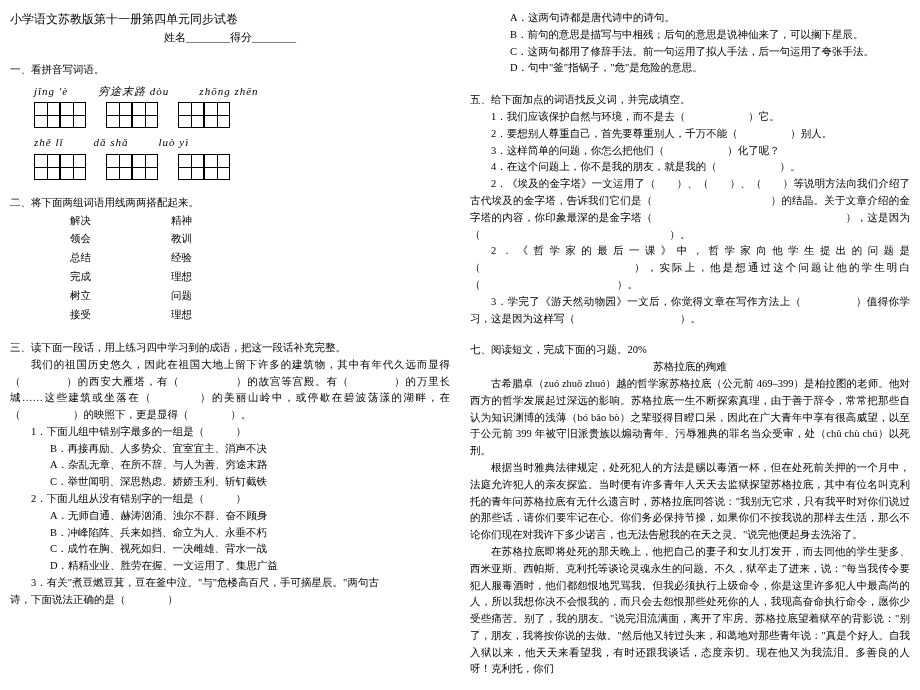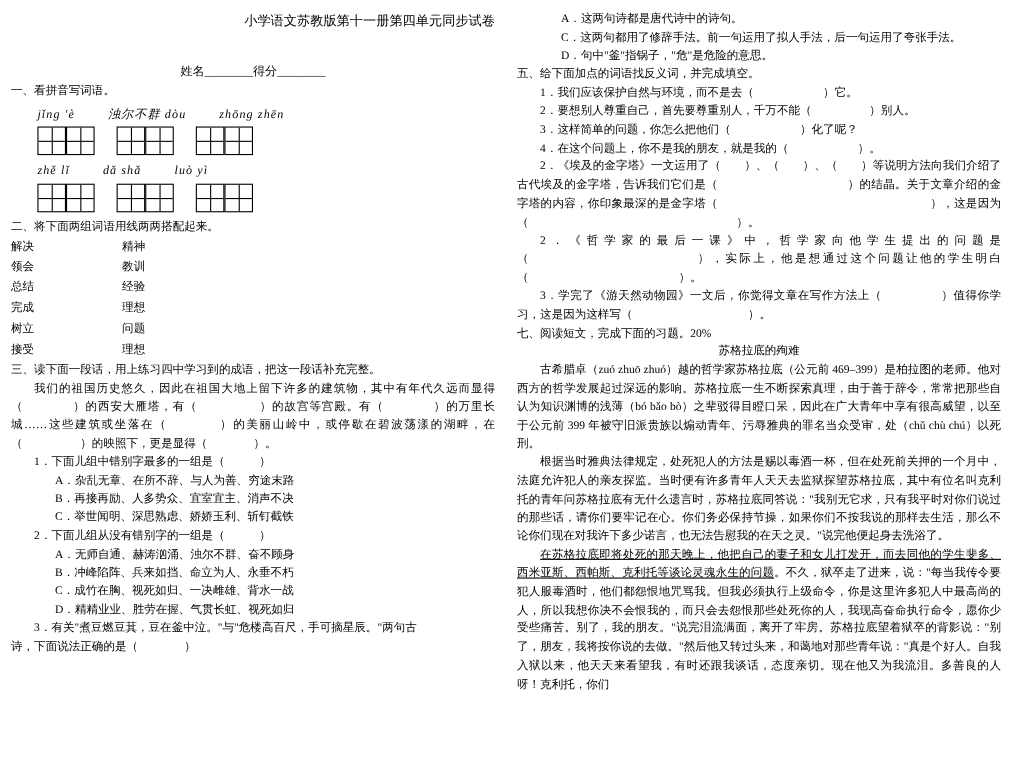--- a/index.html
+++ b/index.html
@@ -15,30 +15,29 @@
   }
   .page {
     display: flex;
     gap: 20px;
   }
   .col {
     flex: 1;
     min-width: 0;
   }
   .title {
-    text-align: right;
+    text-align: left;
     font-size: 12px;
   }
   .nameScore {
     text-align: center;
     font-size: 11px;
-    margin-top: 28px;
   }
   .sect {
-    margin-top: 0;
+    margin-top: 15px;
   }
   .pinyin-row {
     display: flex;
     gap: 30px;
     margin: 4px 0 2px 24px;
   }
   .pinyin {
     font-style: italic;
     font-size: 11px;
     letter-spacing: 1px;
@@ -71,52 +70,52 @@
   }
   .tian::after {
     top: 50%;
     left: 0;
     right: 0;
     height: 1px;
   }
   .wordpairs {
     display: flex;
     gap: 80px;
+    margin-left: 60px;
   }
   .wordcol div {
     line-height: 1.8;
   }
   .indent {
     text-indent: 2em;
   }
   .opt {
     margin-left: 40px;
   }
   .passage {
     text-align: justify;
   }
   .underline {
-    text-decoration: underline;
   }
   .center {
     text-align: center;
   }
 </style>
 </head>
 <body>
 
 <div class="page">
   <div class="col">
     <div class="title">小学语文苏教版第十一册第四单元同步试卷</div>
     <div class="nameScore">姓名________得分________</div>
 
     <div class="sect">一、看拼音写词语。</div>
     <div class="pinyin-row">
       <span class="pinyin">jǐng 'è</span>
-      <span class="pinyin">浊尔不群 dòu</span>
+      <span class="pinyin">穷途末路 dòu</span>
       <span class="pinyin">zhōng zhēn</span>
     </div>
     <div class="grids">
       <div class="grid-pair">
           <div class="tian"></div>
           <div class="tian"></div>
         </div>
       <div class="grid-pair">
           <div class="tian"></div>
           <div class="tian"></div>
@@ -163,34 +162,35 @@
         <div>理想</div>
         <div>问题</div>
         <div>理想</div>
       </div>
     </div>
 
     <div class="sect">三、读下面一段话，用上练习四中学习到的成语，把这一段话补充完整。</div>
     <div class="indent passage">我们的祖国历史悠久，因此在祖国大地上留下许多的建筑物，其中有年代久远而显得（　　　　）的西安大雁塔，有（　　　　　）的故宫等宫殿。有（　　　　）的万里长城……这些建筑或坐落在（　　　　）的美丽山岭中，或停歇在碧波荡漾的湖畔，在（　　　　　）的映照下，更是显得（　　　　）。</div>
 
     <div class="indent">1．下面儿组中错别字最多的一组是（　　　）</div>
+    <div class="opt">B．再接再励、人多势众、宜室宜主、消声不决</div>
     <div class="opt">A．杂乱无章、在所不辞、与人为善、穷途末路</div>
-    <div class="opt">B．再接再励、人多势众、宜室宜主、消声不决</div>
     <div class="opt">C．举世闻明、深思熟虑、娇娇玉利、斩钉截铁</div>
     <div class="indent">2．下面儿组从没有错别字的一组是（　　　）</div>
     <div class="opt">A．无师自通、赫涛汹涌、浊尔不群、奋不顾身</div>
     <div class="opt">B．冲峰陷阵、兵来如挡、命立为人、永垂不朽</div>
     <div class="opt">C．成竹在胸、视死如归、一决雌雄、背水一战</div>
-    <div class="opt">D．精精业业、胜劳在握、气贯长虹、视死如归</div>
+    <div class="opt">D．精精业业、胜劳在握、一文运用了、集思广益</div>
     <div class="indent">3．有关"煮豆燃豆萁，豆在釜中泣。"与"危楼高百尺，手可摘星辰。"两句古</div>
     <div>诗，下面说法正确的是（　　　　）</div>
   </div>
 
   <div class="col">
     <div class="opt">A．这两句诗都是唐代诗中的诗句。</div>
+    <div class="opt">B．前句的意思是描写与中相残；后句的意思是说神仙来了，可以搁下星辰。</div>
     <div class="opt">C．这两句都用了修辞手法。前一句运用了拟人手法，后一句运用了夸张手法。</div>
     <div class="opt">D．句中"釜"指锅子，"危"是危险的意思。</div>
 
     <div class="sect">五、给下面加点的词语找反义词，并完成填空。</div>
     <div class="indent">1．我们应该保护自然与环境，而不是去（　　　　　　）它。</div>
     <div class="indent">2．要想别人尊重自己，首先要尊重别人，千万不能（　　　　　）别人。</div>
     <div class="indent">3．这样简单的问题，你怎么把他们（　　　　　　）化了呢？</div>
     <div class="indent">4．在这个问题上，你不是我的朋友，就是我的（　　　　　　）。</div>
 
     <div class="indent passage">2．《埃及的金字塔》一文运用了（　　）、（　　）、（　　）等说明方法向我们介绍了古代埃及的金字塔，告诉我们它们是（　　　　　　　　　　　）的结晶。关于文章介绍的金字塔的内容，你印象最深的是金字塔（　　　　　　　　　　　　　　　　　　），这是因为（　　　　　　　　　　　　　　　　　　）。</div>

